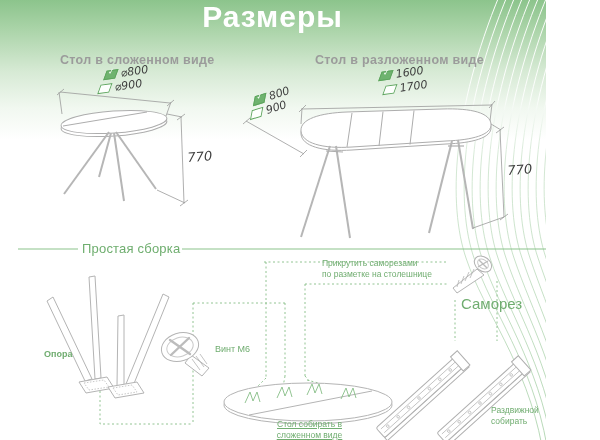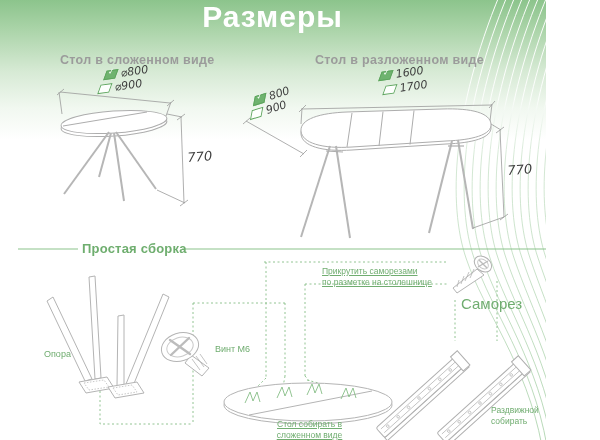--- a/index.html
+++ b/index.html
@@ -27,21 +27,21 @@
   .chk .tick{
     position:absolute;left:1px;top:-3px;color:#ffffff;font-size:8px;
     transform:skewX(28deg);line-height:1;
   }
   .dim-lbl{
     font-family:"DejaVu Sans",sans-serif;font-style:italic;font-size:11px;
     color:#3f3f3f;white-space:nowrap;transform-origin:left top;
   }
   .dim-big{font-size:13px;transform:rotate(-4deg);}
   .assembly-title{
-    font-size:13px;font-weight:700;color:#6fae6f;letter-spacing:.2px;
+    font-size:13px;font-weight:400;color:#6fae6f;letter-spacing:.2px;
   }
   .green-lbl{
     font-size:8.5px;color:#70ad70;line-height:1.25;
   }
   .center{text-align:center;text-decoration:underline;}
   svg{position:absolute;left:0;top:0;pointer-events:none;}
 </style>
 </head>
 <body>
 
@@ -277,26 +277,26 @@
     <span class="chk"></span>
     <span class="dim-lbl">900</span>
   </div>
 
   <div class="abs dim-lbl dim-big" style="left:187px;top:150px;">770</div>
   <div class="abs dim-lbl dim-big" style="left:507px;top:163px;">770</div>
 
   <div class="abs assembly-title" style="left:82px;top:241px;">Простая сборка</div>
 
 
-  <div class="abs green-lbl" style="left:322px;top:266px;text-decoration:underline;">
+  <div class="abs green-lbl" style="left:322px;top:258px;">
     <span style="display:block">Прикрутить саморезами</span>
     <span style="display:block">по разметке на столешнице</span>
   </div>
 
-  <div class="abs green-lbl" style="left:44px;top:349px;font-size:9px;">Опора</div>
+  <div class="abs green-lbl" style="left:44px;top:349px;font-size:9px;font-weight:bold;">Опора</div>
 
   <div class="abs green-lbl" style="left:215px;top:344px;font-size:9px;">Винт М6</div>
 
   <div class="abs green-lbl" style="left:461px;top:295px;font-size:15px;">Саморез</div>
 
   <div class="abs green-lbl" style="left:491px;top:405px;">
     <span style="display:block">Раздвижной</span>
     <span style="display:block">собирать</span>
   </div>
 

